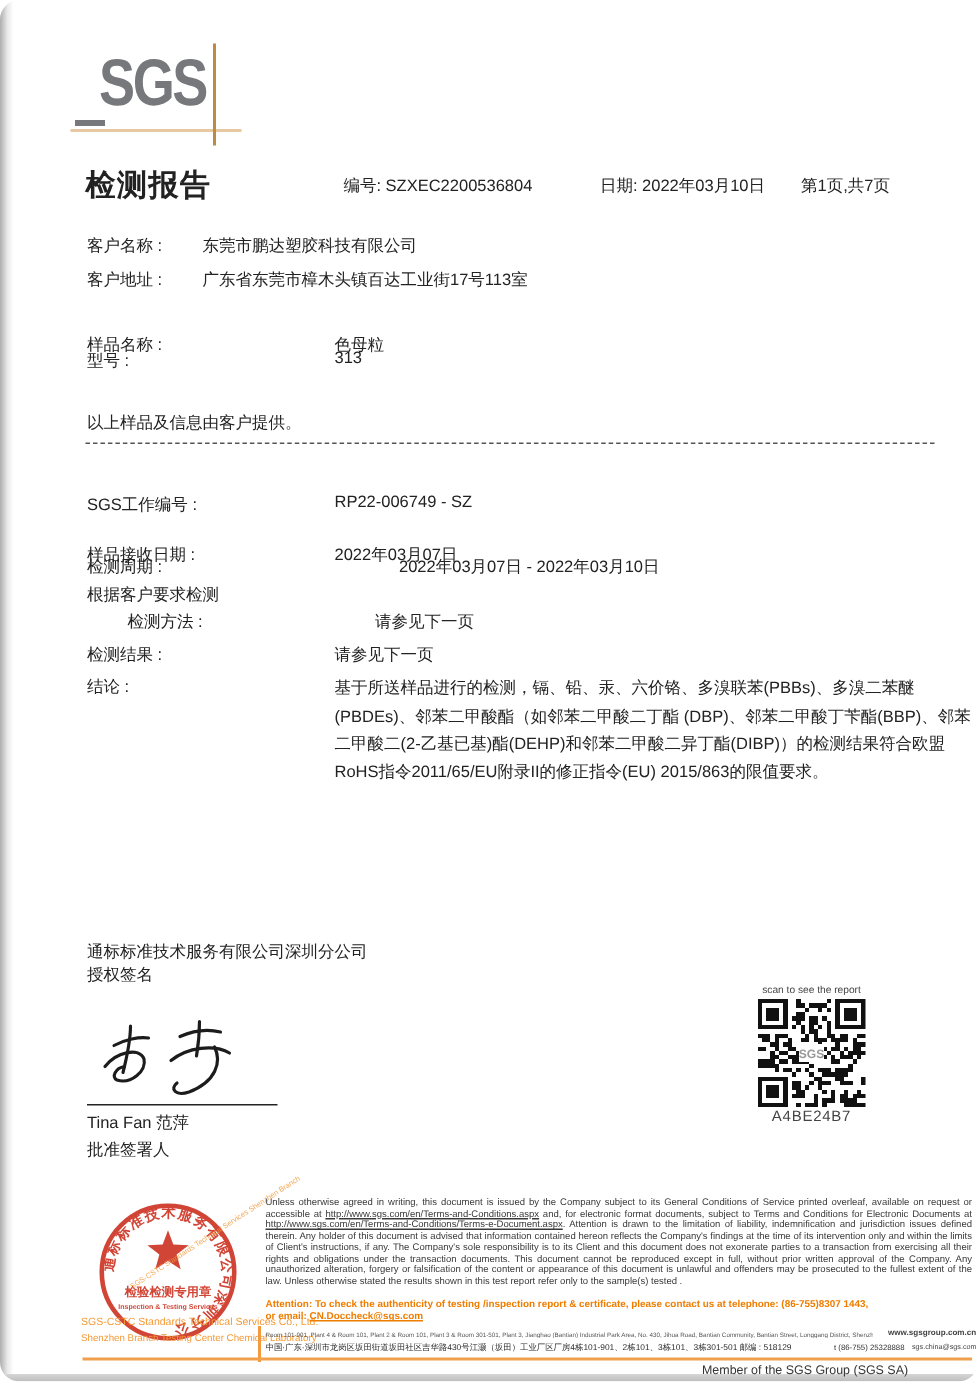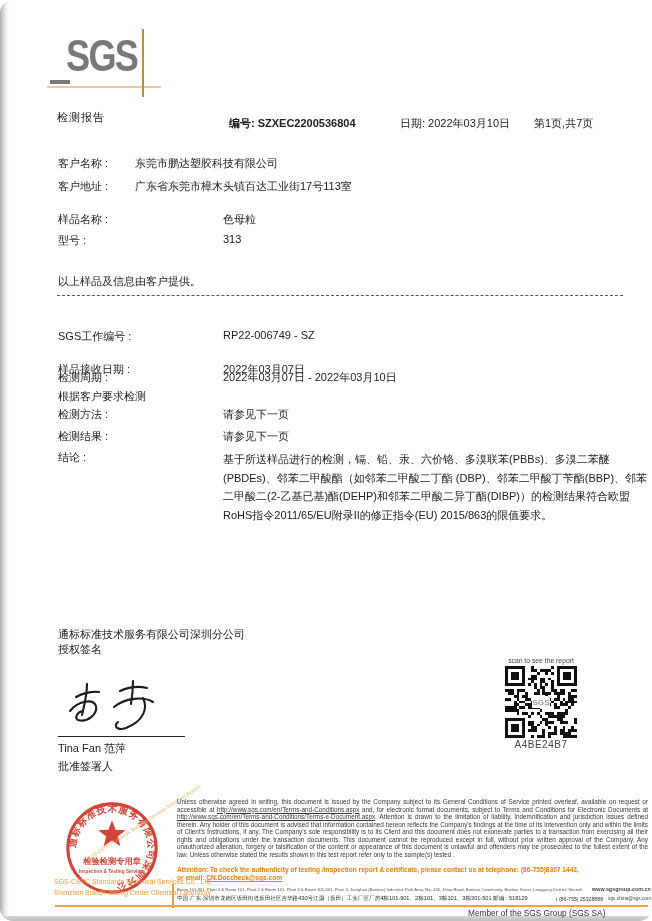--- a/index.html
+++ b/index.html
@@ -10,21 +10,21 @@
   .abs{position:absolute;}
   
   .edge-left{left:0;top:0;width:9px;height:921px;background:linear-gradient(to right,#aeaeae,#e9e9e9 55%,#ffffff);}
   .edge-bottom{left:0;top:916px;width:652px;height:5px;background:linear-gradient(to bottom,#d6d6d6,#bdbdbd);}
   
   .logo-underscore{left:50px;top:80px;width:20px;height:4px;background:#77787b;}
   .logo-text{left:66px;top:34px;font-size:44px;font-weight:bold;color:#77787b;letter-spacing:-2px;transform:scaleX(.82);transform-origin:left top;line-height:1;}
   .logo-hline{left:47px;top:86px;width:114px;height:2px;background:#e7c9a1;}
   .logo-vline{left:142px;top:29px;width:2px;height:68px;background:#bf8a45;}
   
-  .title{left:57px;top:110px;font-size:11px;font-weight:normal;letter-spacing:1px;}
+  .title{left:57px;top:110px;font-size:20px;font-weight:bold;letter-spacing:1px;}
   .meta{top:116px;font-size:11px;white-space:nowrap;}
   .meta span{margin-right:3px;}
   
   .row{position:absolute;left:58px;font-size:11px;white-space:nowrap;display:flex;}
   .lbl-c{display:inline-block;width:77px;}
   .lbl-w{display:inline-block;width:165px;}
   .dash{left:57px;top:295px;width:566px;border-top:1px dashed #555;}
   .conclusion{left:223px;top:450px;width:426px;font-size:11px;line-height:18.5px;white-space:normal;color:#222;}
   
   .sig-line{left:58px;top:736px;width:127px;height:1px;background:#222;}
@@ -60,65 +60,65 @@
 
   <div class="abs edge-left"></div>
   <div class="abs edge-bottom"></div>
 
   <div class="abs logo-underscore"></div>
   <div class="abs logo-text">SGS</div>
   <div class="abs logo-hline"></div>
   <div class="abs logo-vline"></div>
 
   <div class="abs title">检测报告</div>
-  <div class="abs meta" style="left:229px;font-weight:bold;">
+  <div class="abs meta" style="left:229px;">
     <span>编号:</span><span>SZXEC2200536804</span>
   </div>
   <div class="abs meta" style="left:400px;">
     <span>日期:</span><span>2022年03月10日</span>
   </div>
   <div class="abs meta" style="left:534px;">第1页,共7页</div>
 
   <div class="row" style="top:156px;">
     <span class="lbl-c">客户名称 :</span>
     <span>东莞市鹏达塑胶科技有限公司</span>
   </div>
   <div class="row" style="top:179px;">
     <span class="lbl-c">客户地址 :</span>
     <span>广东省东莞市樟木头镇百达工业街17号113室</span>
   </div>
 
-  <div class="row" style="top:212px;">
+  <div class="row" style="top:222px;">
     <span class="lbl-w">样品名称 :</span>
     <span>色母粒</span>
   </div>
   <div class="row" style="top:233px;">
     <span class="lbl-w">型号 :</span>
     <span>313</span>
   </div>
   <div class="row" style="top:274px;">以上样品及信息由客户提供。</div>
 
   <div class="abs dash"></div>
 
   <div class="row" style="top:329px;">
     <span class="lbl-w">SGS工作编号 :</span>
     <span>RP22-006749 - SZ</span>
   </div>
   <div class="row" style="top:350px;margin-top:12px;">
     <span class="lbl-w">样品接收日期 :</span>
     <span>2022年03月07日</span>
   </div>
-  <div class="row" style="top:370px;">
+  <div class="row" style="top:370px;gap:43px;">
     <span class="lbl-w">检测周期 :</span>
     <span>2022年03月07日 - 2022年03月10日</span>
   </div>
   <div class="row" style="top:389px;">
     <span>根据客户要求检测</span>
   </div>
-  <div class="row" style="top:407px;">
+  <div class="row" style="top:407px;margin-left:27px;">
     <span class="lbl-w">检测方法 :</span>
     <span>请参见下一页</span>
   </div>
   <div class="row" style="top:429px;">
     <span class="lbl-w">检测结果 :</span>
     <span>请参见下一页</span>
   </div>
   <div class="row" style="top:450px;">结论 :</div>
   <div class="abs conclusion">基于所送样品进行的检测，镉、铅、汞、六价铬、多溴联苯(PBBs)、多溴二苯醚(PBDEs)、邻苯二甲酸酯（如邻苯二甲酸二丁酯 (DBP)、邻苯二甲酸丁苄酯(BBP)、邻苯二甲酸二(2-乙基已基)酯(DEHP)和邻苯二甲酸二异丁酯(DIBP)）的检测结果符合欧盟RoHS指令2011/65/EU附录II的修正指令(EU) 2015/863的限值要求。</div>
 

